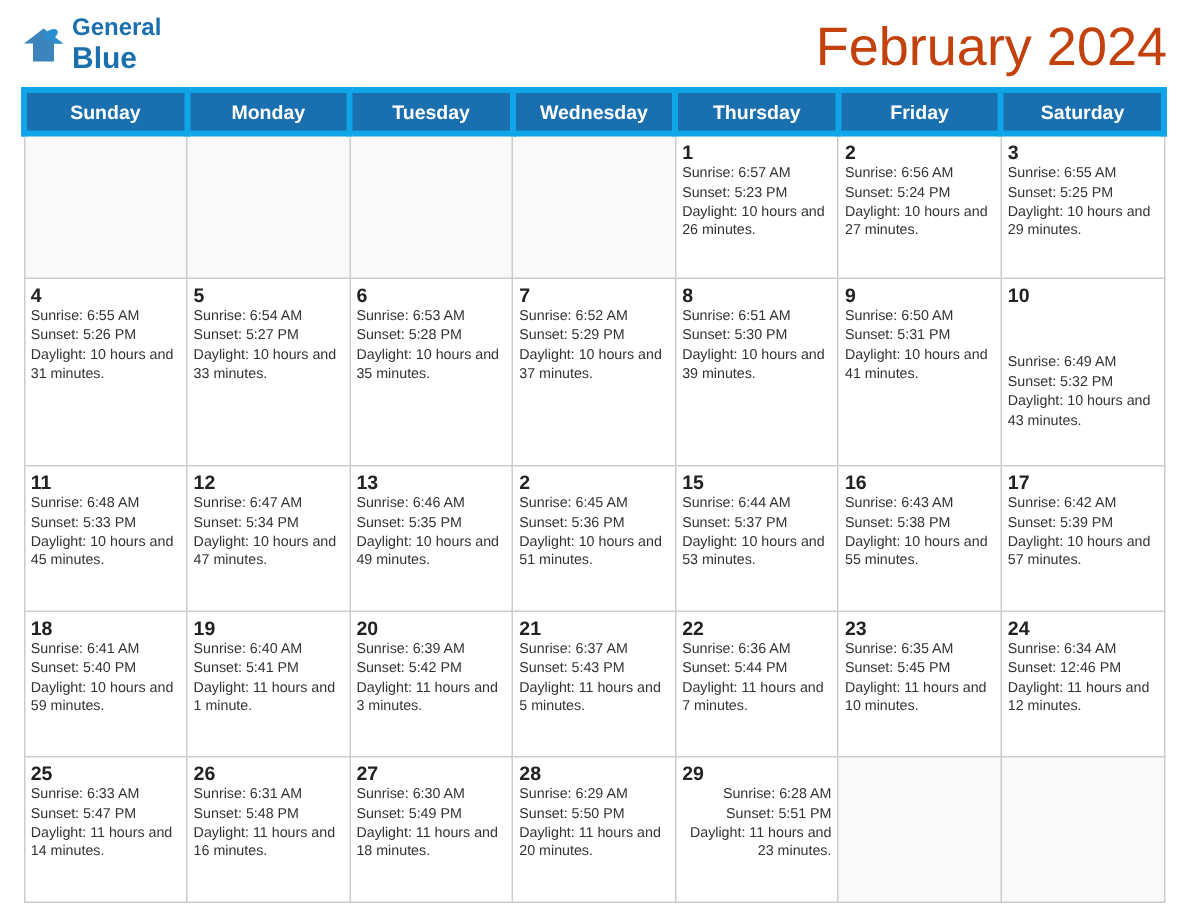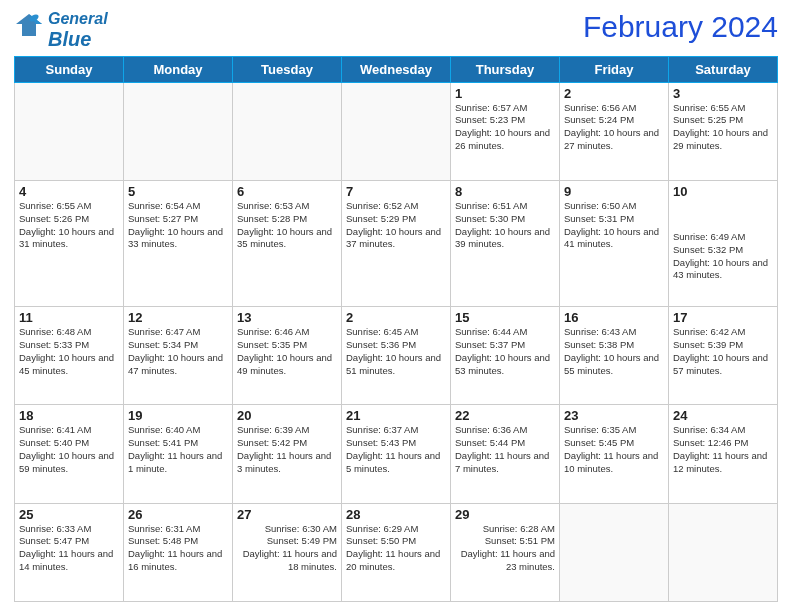--- a/index.html
+++ b/index.html
@@ -18,54 +18,53 @@
       flex-direction: column;
     }
     .header {
       display: flex;
       justify-content: space-between;
       align-items: flex-start;
       margin-bottom: 6px;
     }
     .logo {
       display: flex;
-      align-items: flex-start;
+      align-items: center;
       gap: 4px;
-      font-style: italic;
     }
     .logo-bird {
       width: 30px;
       height: 30px;
     }
     .title-block {
       text-align: right;
     }
     .month-year {
-      font-size: 30px;
-      color: #1d4ed8;
+      font-size: 36px;
+      color: #c2410c;
       font-weight: normal;
     }
     .subtitle {
       font-size: 14px;
       color: #555;
     }
     .calendar {
       flex: 1;
       border: 1px solid #ccc;
       border-collapse: collapse;
       width: 100%;
       table-layout: fixed;
     }
     .calendar th {
       background-color: #1a6faf;
       color: #fff;
       text-align: center;
       font-size: 13px;
       padding: 5px 2px;
-      border: 1px solid #0ea5e9;
+      border: 4px solid #0ea5e9;
       font-weight: bold;
     }
     .calendar td {
       border: 1px solid #ccc;
       vertical-align: top;
       padding: 3px 4px;
       font-size: 9.5px;
       color: #333;
       height: 82px;
       background: #fff;
@@ -287,21 +286,21 @@
 Daylight: 11 hours and 14 minutes.</div>
           </td>
           <td>
             <span class="day-num">26</span>
             <div class="day-info" style="white-space: pre-wrap;">Sunrise: 6:31 AM
 Sunset: 5:48 PM
 Daylight: 11 hours and 16 minutes.</div>
           </td>
           <td>
             <span class="day-num">27</span>
-            <div class="day-info" style="white-space: pre-wrap; text-align: right;">Sunrise: 6:30 AM
+            <div class="day-info" style="white-space: pre-wrap;">Sunrise: 6:30 AM
 Sunset: 5:49 PM
 Daylight: 11 hours and 18 minutes.</div>
           </td>
           <td>
             <span class="day-num">28</span>
             <div class="day-info" style="white-space: pre-wrap;">Sunrise: 6:29 AM
 Sunset: 5:50 PM
 Daylight: 11 hours and 20 minutes.</div>
           </td>
           <td>

